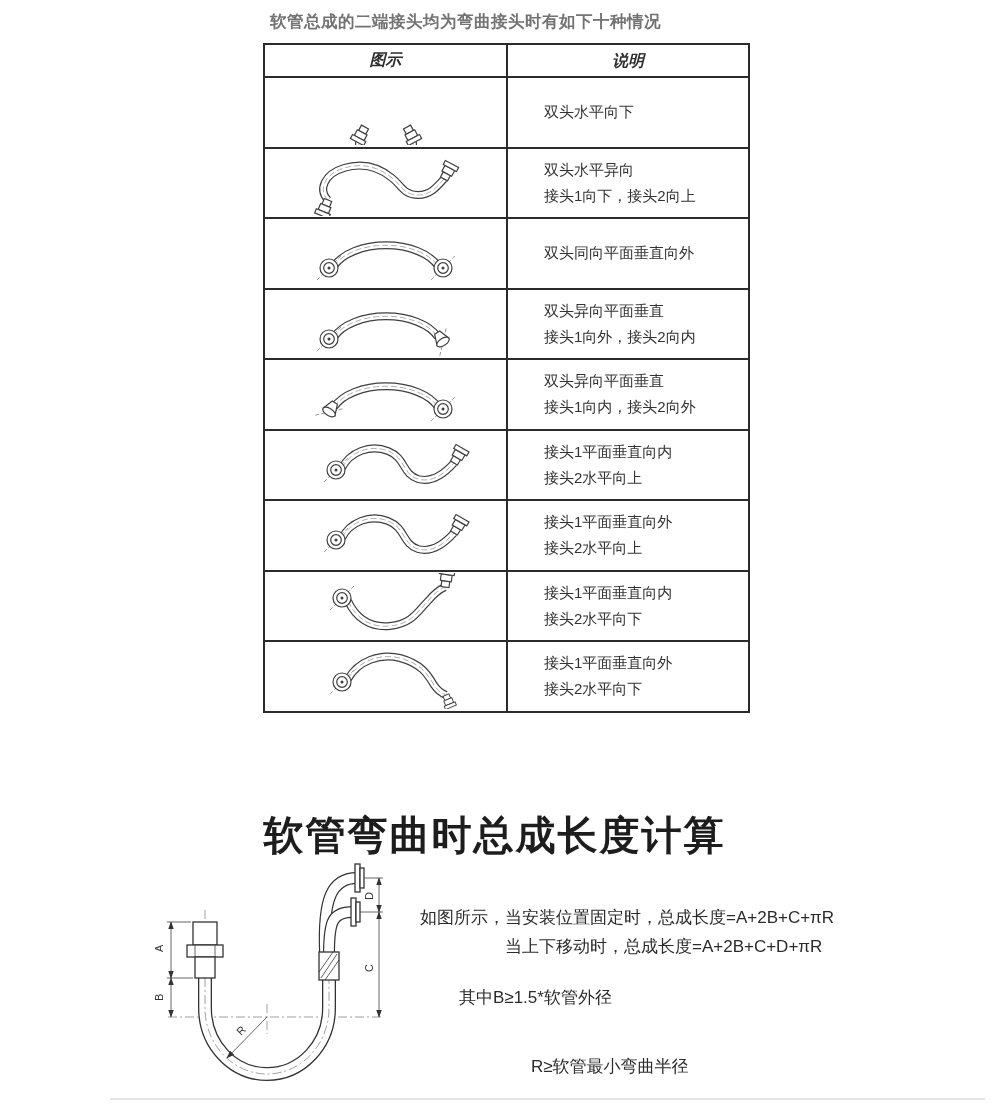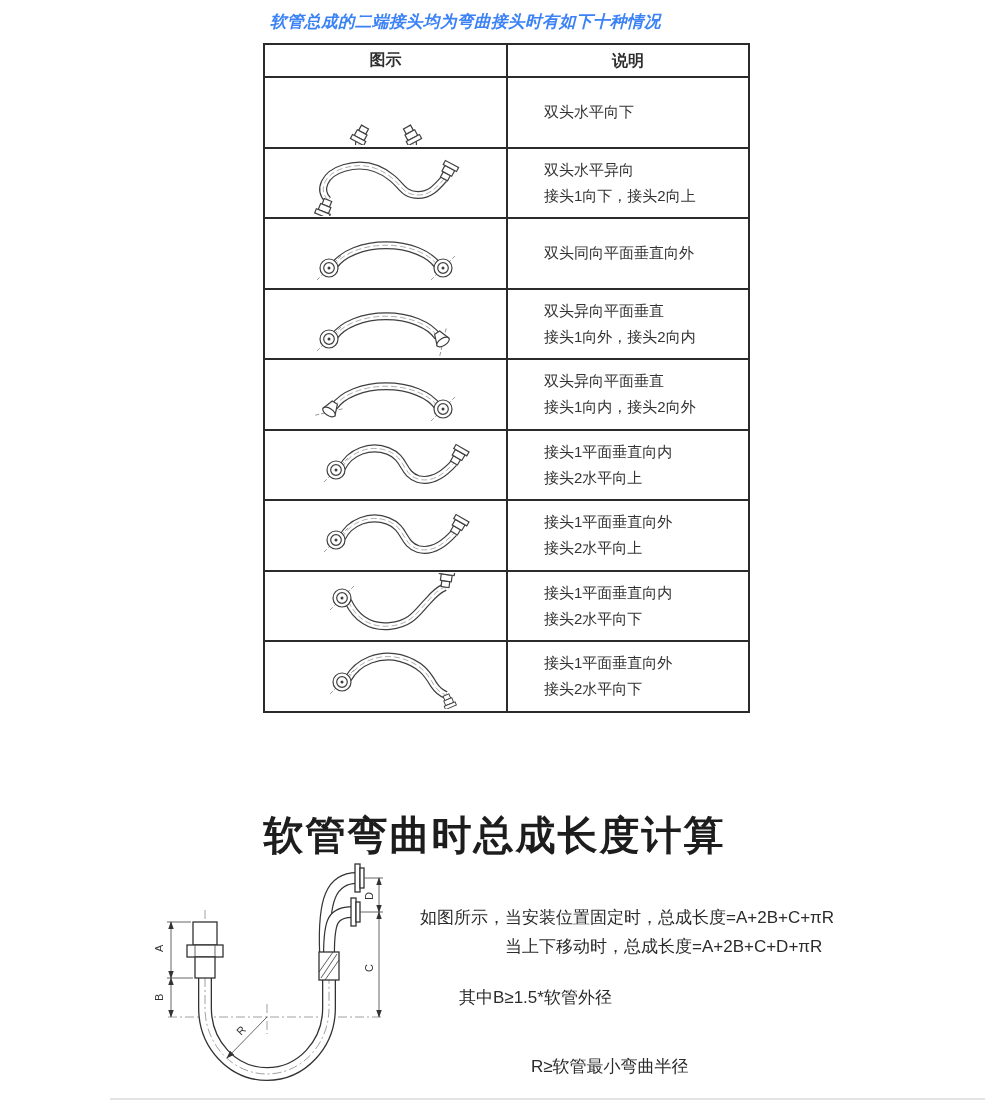--- a/index.html
+++ b/index.html
@@ -4,42 +4,41 @@
 <style>
   html,body{margin:0;padding:0;}
   body{
     width:993px;height:1106px;position:relative;background:#ffffff;
     font-family:"Liberation Sans","DejaVu Sans",sans-serif;color:#333;
     overflow:hidden;
   }
   
   .intro-title{
     position:absolute;left:270px;top:11px;
-    font-size:16.5px;font-weight:700;color:#3b82f6;letter-spacing:0.5px;
+    font-size:16.5px;font-weight:700;color:#737373;letter-spacing:0.5px;
     white-space:nowrap;
-    font-style:italic;
   }
   
   .tbl{
     position:absolute;left:263px;top:43px;width:487px;
     border:2px solid #2b2b2b;box-sizing:border-box;background:#fff;
   }
   .trow{display:flex;border-top:2px solid #2b2b2b;height:68.5px;}
   .trow.head{border-top:none;height:31px;}
   .tcell-ill{
     width:243px;border-right:2px solid #2b2b2b;box-sizing:border-box;
     display:flex;align-items:center;justify-content:center;overflow:hidden;
   }
   .tcell-desc{
     flex:1;display:flex;flex-direction:column;justify-content:center;
     padding-left:36px;font-size:15px;line-height:26px;color:#333;
   }
   .head .tcell-ill,.head .tcell-desc{
     align-items:center;justify-content:center;padding-left:0;
-    font-size:16px;font-weight:700;color:#2e2e2e;flex-direction:row;
+    font-size:16px;font-weight:700;color:#2e2e2e;flex-direction:row;font-style:italic;
   }
   
   .tube-o{fill:none;stroke:#3f3f3f;stroke-width:8;}
   .tube-i{fill:none;stroke:#ffffff;stroke-width:5.6;}
   .tube-c{fill:none;stroke:#9a9a9a;stroke-width:0.8;stroke-dasharray:6 3;}
   .fitstyle{fill:#ffffff;stroke:#3f3f3f;stroke-width:1.2;}
   .dark{fill:#3f3f3f;stroke:none;}
   .dash{fill:none;stroke:#777;stroke-width:0.7;stroke-dasharray:4 2;}
   
   .section-title{

